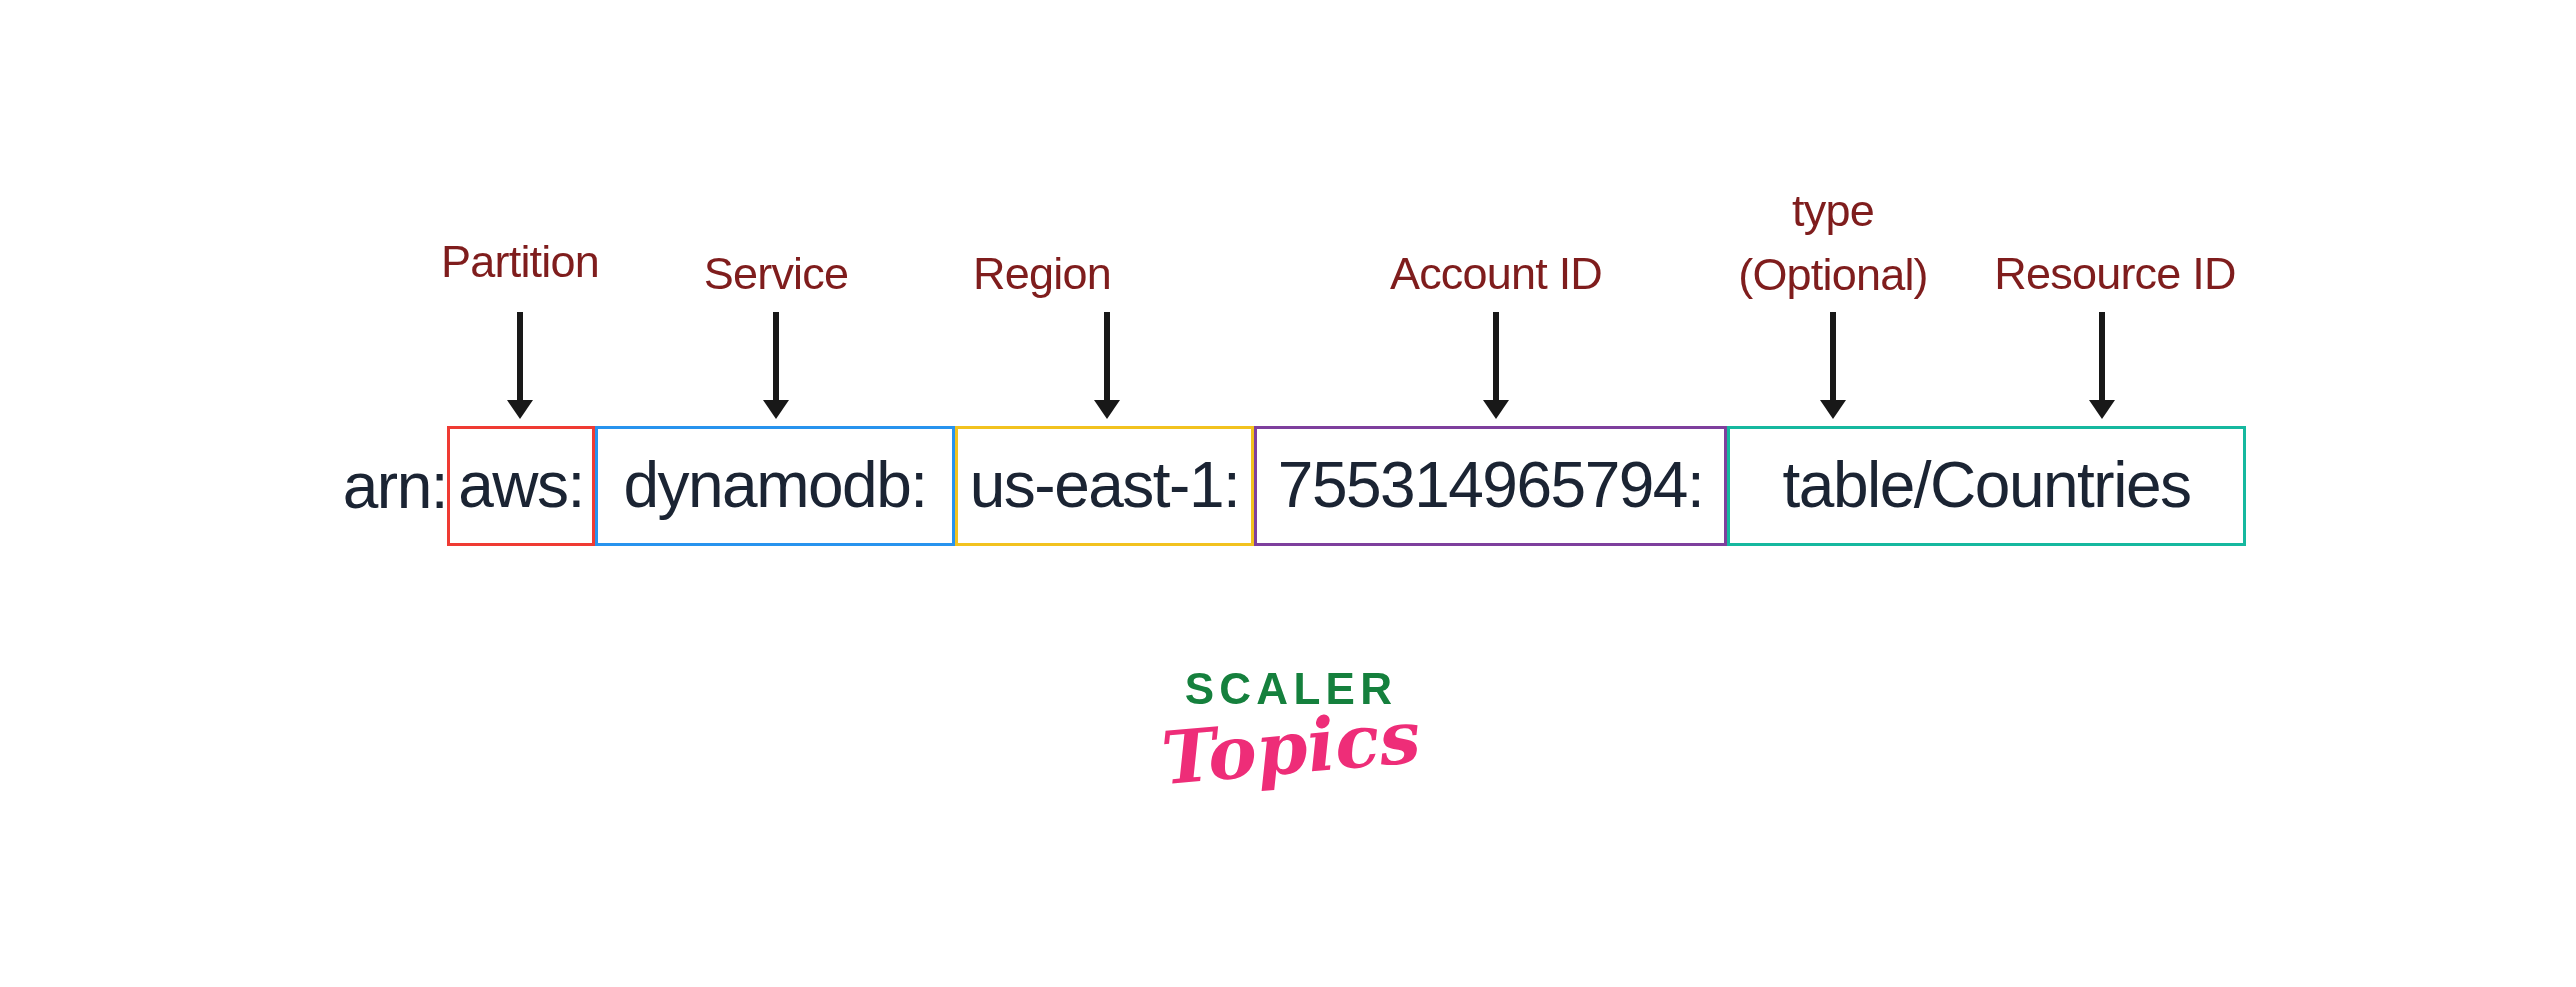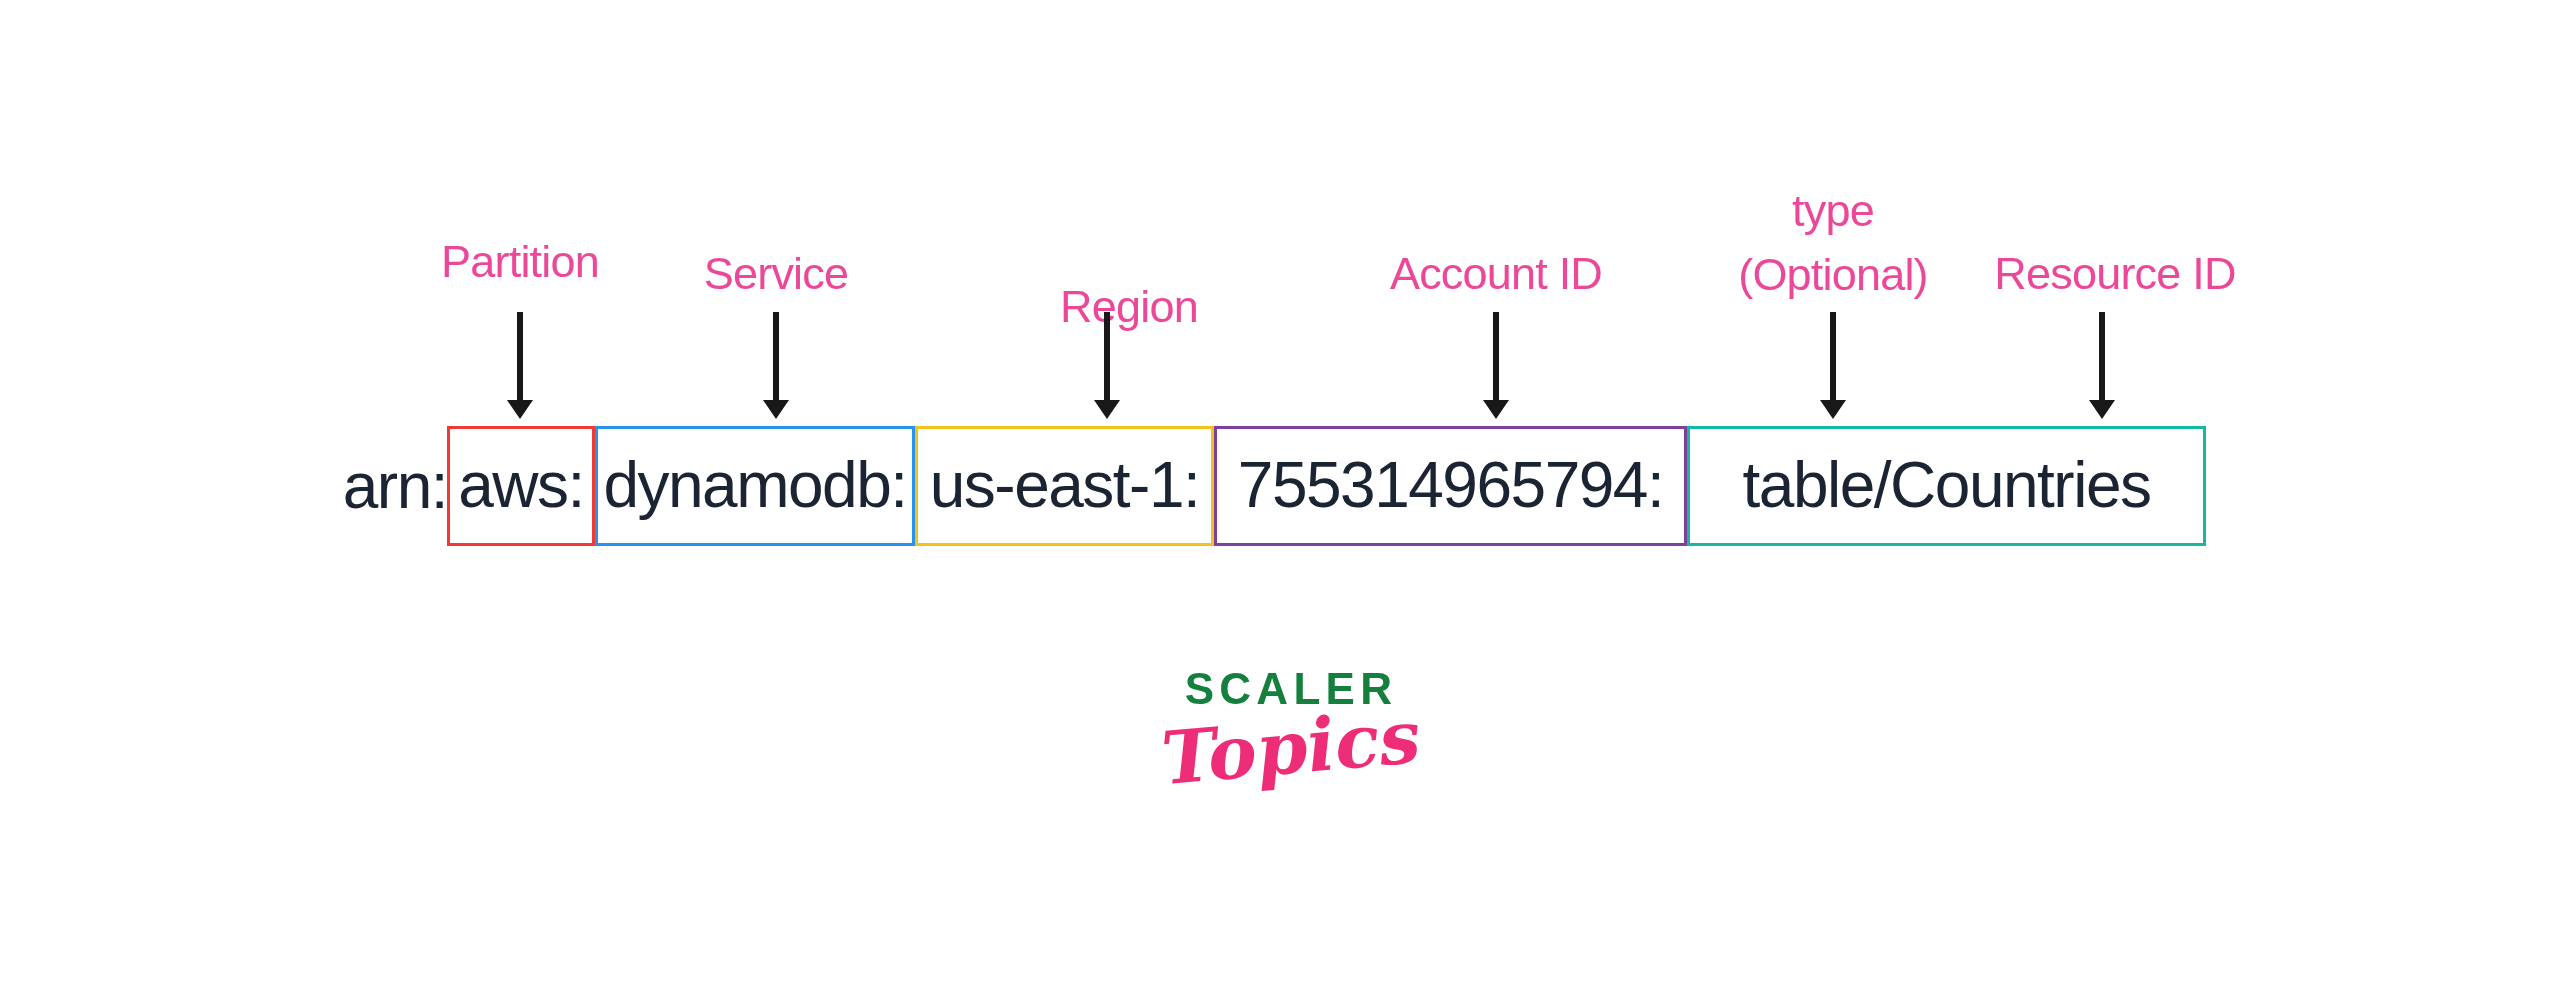--- a/index.html
+++ b/index.html
@@ -18,27 +18,27 @@
   }
 
   
   .label {
     position: absolute;
     transform: translateX(-50%);
     font-size: 45px;
     line-height: 53px;
     white-space: nowrap;
     text-align: center;
-    color: #ec4899;
+    color: #7f1d1d;
     letter-spacing: -0.8px;
   }
 
   .label-partition   { left: 520px;  top: 235px; }
   .label-service     { left: 776px; top: 247px; }
-  .label-region      { left: 1129px; top: 247px; margin-top: 33px; }
+  .label-region      { left: 1042px; top: 247px; }
   .label-account-id  { left: 1496px; top: 247px; }
   .label-type        { left: 1833px; top: 179px; line-height: 64px; }
   .label-resource-id { left: 2102px; top: 247px; margin-left: 13px; }
 
   
   .arrow {
     position: absolute;
     top: 312px;
     transform: translateX(-50%);
     width: 26px;
@@ -83,21 +83,21 @@
     text-align: right;
   }
   .arn-box {
     box-sizing: border-box;
     border: 3px solid #000;
     line-height: 112px;
     text-align: center;
     overflow: hidden;
   }
   .seg-partition   { width: 148px; }
-  .seg-service     { width: 320px; }
+  .seg-service     { width: 360px; }
   .seg-region      { width: 299px; }
   .seg-account-id  { width: 473px; }
   .seg-resource    { width: 519px; }
 
   
   .logo {
     position: absolute;
     left: 1291px;
     top: 665px;
     transform: translateX(-50%);

